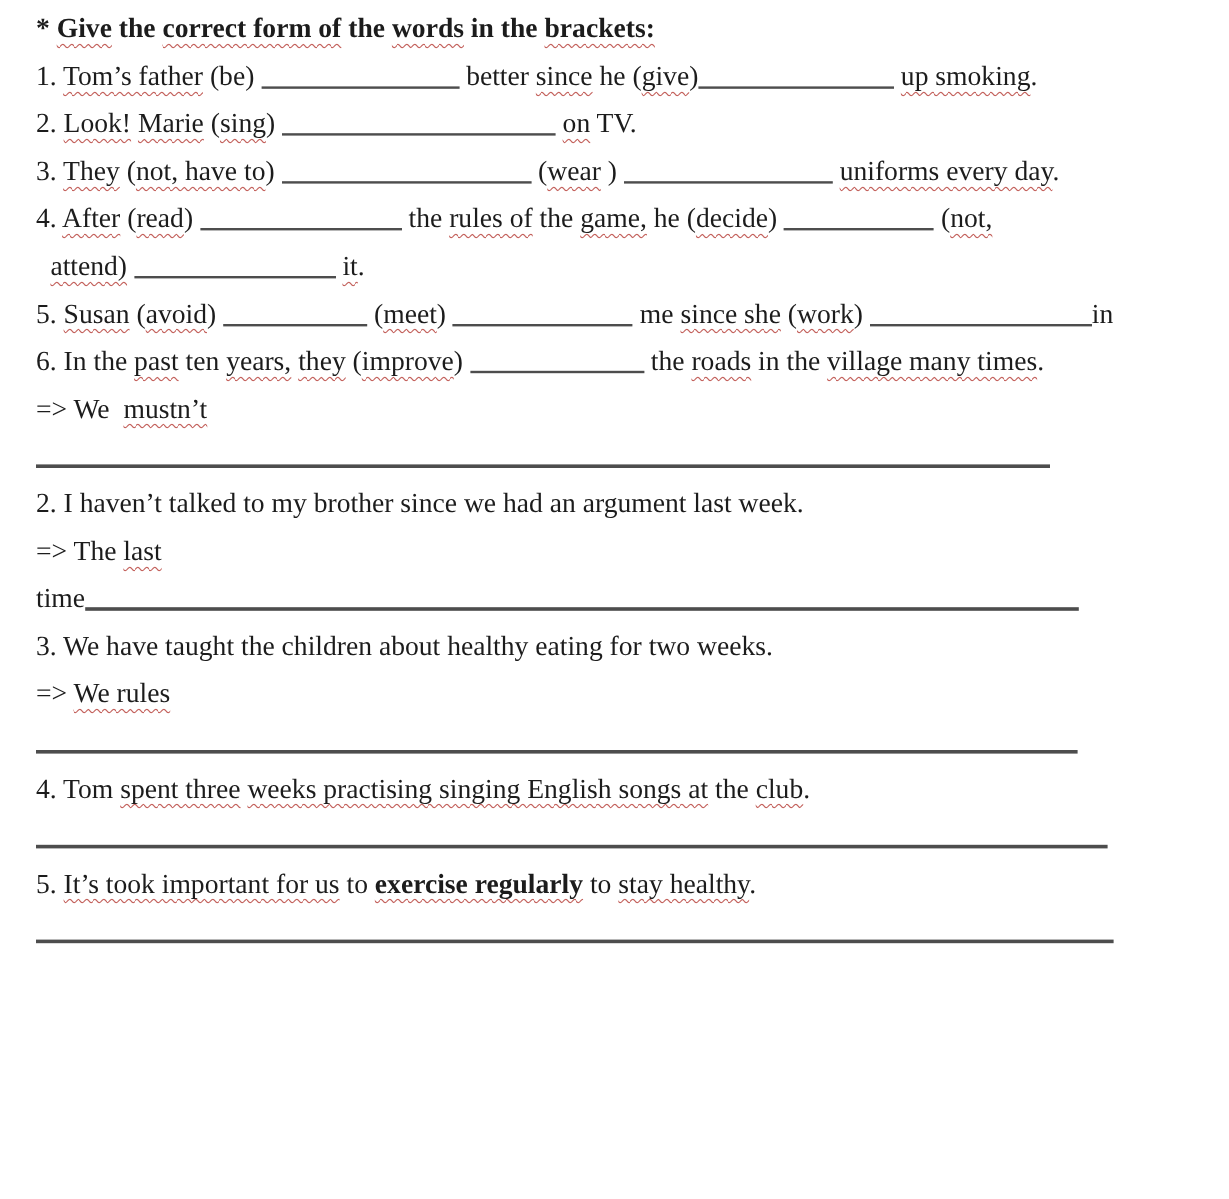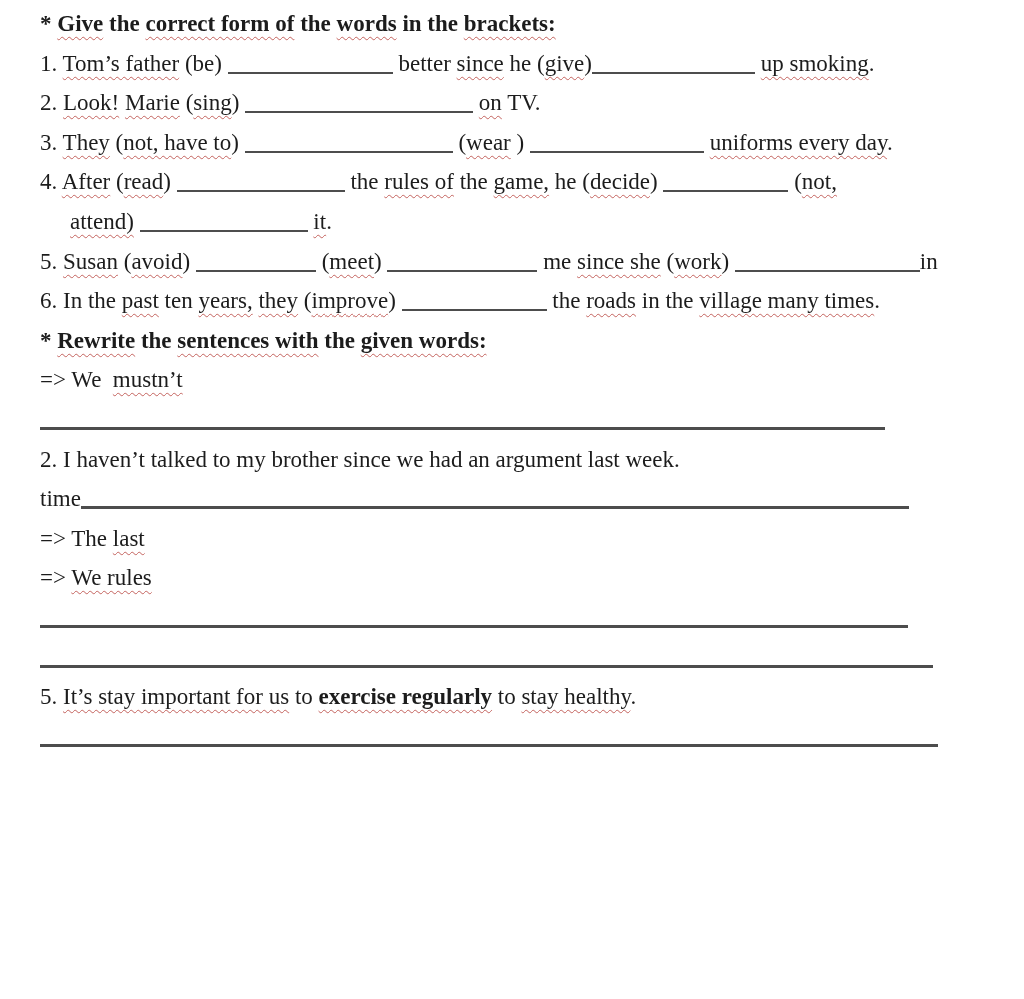--- a/index.html
+++ b/index.html
@@ -15,24 +15,24 @@
     padding-top: 4px;
     background: #ffffff;
     font-family: "Liberation Serif", "DejaVu Serif", serif;
     font-size: 23px;
     color: #1c1c1c;
     overflow: hidden;
   }
   .line {
     height: 39.6px;
     line-height: 39.6px;
-    padding-left: 40px;
+    padding-left: 30px;
     white-space: pre;
   }
-  .line.indent { padding-left: 70px; }
+  .line.indent { padding-left: 42px; }
   .line.bold   { font-weight: bold; }
   .sq {
     text-decoration-line: underline;
     text-decoration-style: wavy;
     text-decoration-color: #c4635e;
     text-decoration-thickness: 1px;
     text-underline-offset: 5px;
   }
   .blank {
     display: inline-block;
@@ -50,24 +50,25 @@
 
 <div class="page" style="background: rgb(255, 255, 255); color: rgb(28, 28, 28);">
     <div class="line bold"><span>* </span><span class="sq" style="text-decoration-color: rgb(196, 99, 94);">Give</span><span> the </span><span class="sq" style="text-decoration-color: rgb(196, 99, 94);">correct form of</span><span> the </span><span class="sq" style="text-decoration-color: rgb(196, 99, 94);">words</span><span> in the </span><span class="sq" style="text-decoration-color: rgb(196, 99, 94);">brackets:</span></div>
     <div class="line"><span>1. </span><span class="sq" style="text-decoration-color: rgb(196, 99, 94);">Tom’s father</span><span> (be) </span><span class="blank" style="width: 165px; border-bottom-color: rgb(77, 77, 77);"></span><span> better </span><span class="sq" style="text-decoration-color: rgb(196, 99, 94);">since</span><span> he (</span><span class="sq" style="text-decoration-color: rgb(196, 99, 94);">give</span><span>)</span><span class="blank" style="width: 163px; border-bottom-color: rgb(77, 77, 77);"></span><span> </span><span class="sq" style="text-decoration-color: rgb(196, 99, 94);">up smoking</span><span>.</span></div>
     <div class="line"><span>2. </span><span class="sq" style="text-decoration-color: rgb(196, 99, 94);">Look!</span><span> </span><span class="sq" style="text-decoration-color: rgb(196, 99, 94);">Marie</span><span> (</span><span class="sq" style="text-decoration-color: rgb(196, 99, 94);">sing</span><span>) </span><span class="blank" style="width: 228px; border-bottom-color: rgb(77, 77, 77);"></span><span> </span><span class="sq" style="text-decoration-color: rgb(196, 99, 94);">on</span><span> TV.</span></div>
     <div class="line"><span>3. </span><span class="sq" style="text-decoration-color: rgb(196, 99, 94);">They</span><span> (</span><span class="sq" style="text-decoration-color: rgb(196, 99, 94);">not, have to</span><span>) </span><span class="blank" style="width: 208px; border-bottom-color: rgb(77, 77, 77);"></span><span> (</span><span class="sq" style="text-decoration-color: rgb(196, 99, 94);">wear</span><span> ) </span><span class="blank" style="width: 174px; border-bottom-color: rgb(77, 77, 77);"></span><span> </span><span class="sq" style="text-decoration-color: rgb(196, 99, 94);">uniforms every day</span><span>.</span></div>
     <div class="line"><span>4. </span><span class="sq" style="text-decoration-color: rgb(196, 99, 94);">After</span><span> (</span><span class="sq" style="text-decoration-color: rgb(196, 99, 94);">read</span><span>) </span><span class="blank" style="width: 168px; border-bottom-color: rgb(77, 77, 77);"></span><span> the </span><span class="sq" style="text-decoration-color: rgb(196, 99, 94);">rules of</span><span> the </span><span class="sq" style="text-decoration-color: rgb(196, 99, 94);">game,</span><span> he (</span><span class="sq" style="text-decoration-color: rgb(196, 99, 94);">decide</span><span>) </span><span class="blank" style="width: 125px; border-bottom-color: rgb(77, 77, 77);"></span><span> (</span><span class="sq" style="text-decoration-color: rgb(196, 99, 94);">not,</span></div>
     <div class="line indent"><span class="sq" style="text-decoration-color: rgb(196, 99, 94);">attend)</span><span> </span><span class="blank" style="width: 168px; border-bottom-color: rgb(77, 77, 77);"></span><span> </span><span class="sq" style="text-decoration-color: rgb(196, 99, 94);">it</span><span>.</span></div>
     <div class="line"><span>5. </span><span class="sq" style="text-decoration-color: rgb(196, 99, 94);">Susan</span><span> (</span><span class="sq" style="text-decoration-color: rgb(196, 99, 94);">avoid</span><span>) </span><span class="blank" style="width: 120px; border-bottom-color: rgb(77, 77, 77);"></span><span> (</span><span class="sq" style="text-decoration-color: rgb(196, 99, 94);">meet</span><span>) </span><span class="blank" style="width: 150px; border-bottom-color: rgb(77, 77, 77);"></span><span> me </span><span class="sq" style="text-decoration-color: rgb(196, 99, 94);">since she</span><span> (</span><span class="sq" style="text-decoration-color: rgb(196, 99, 94);">work</span><span>) </span><span class="blank" style="width: 185px; border-bottom-color: rgb(77, 77, 77);"></span><span>in</span></div>
     <div class="line"><span>6. In the </span><span class="sq" style="text-decoration-color: rgb(196, 99, 94);">past</span><span> ten </span><span class="sq" style="text-decoration-color: rgb(196, 99, 94);">years,</span><span> </span><span class="sq" style="text-decoration-color: rgb(196, 99, 94);">they</span><span> (</span><span class="sq" style="text-decoration-color: rgb(196, 99, 94);">improve</span><span>) </span><span class="blank" style="width: 145px; border-bottom-color: rgb(77, 77, 77);"></span><span> the </span><span class="sq" style="text-decoration-color: rgb(196, 99, 94);">roads</span><span> in the </span><span class="sq" style="text-decoration-color: rgb(196, 99, 94);">village many times</span><span>.</span></div>
-    <div class="line bold"><span>* </span><span class="sq" style="text-decoration-color: rgb(196, 99, 94);">Rewrite</span><span> the </span><span class="sq" style="text-decoration-color: rgb(196, 99, 94);">sentences with</span><span> the </span><span class="sq" style="text-decoration-color: rgb(196, 99, 94);">given words:</span></div>
     <div class="line"><span>=&gt; We  </span><span class="sq" style="text-decoration-color: rgb(196, 99, 94);">mustn’t</span></div>
     <div class="line"><span class="blank fullblank" style="width: 845px; border-bottom-color: rgb(77, 77, 77);"></span></div>
     <div class="line"><span>2. I haven’t talked to my brother since we had an argument last week.</span></div>
+    <div class="line"><span>=&gt; The </span><span class="sq" style="text-decoration-color: rgb(196, 99, 94);">last</span></div>
     <div class="line"><span>time</span><span class="blank fullblank" style="width: 828px; border-bottom-color: rgb(77, 77, 77);"></span></div>
-    <div class="line"><span>=&gt; The </span><span class="sq" style="text-decoration-color: rgb(196, 99, 94);">last</span></div>
+    <div class="line"><span>3. We have taught the children about healthy eating for two weeks.</span></div>
     <div class="line"><span>=&gt; </span><span class="sq" style="text-decoration-color: rgb(196, 99, 94);">We rules</span></div>
     <div class="line"><span class="blank fullblank" style="width: 868px; border-bottom-color: rgb(77, 77, 77);"></span></div>
+    <div class="line"><span>4. Tom </span><span class="sq" style="text-decoration-color: rgb(196, 99, 94);">spent three</span><span> </span><span class="sq" style="text-decoration-color: rgb(196, 99, 94);">weeks practising singing English songs at</span><span> the </span><span class="sq" style="text-decoration-color: rgb(196, 99, 94);">club</span><span>.</span></div>
     <div class="line"><span class="blank fullblank" style="width: 893px; border-bottom-color: rgb(77, 77, 77);"></span></div>
-    <div class="line"><span>5. </span><span class="sq" style="text-decoration-color: rgb(196, 99, 94);">It’s stay important for us</span><span> to </span><span class="sq" style="text-decoration-color: rgb(196, 99, 94); font-weight: bold;">exercise regularly</span><span> to </span><span class="sq" style="text-decoration-color: rgb(196, 99, 94);">stay healthy</span><span>.</span></div>
+    <div class="line"><span>5. </span><span class="sq" style="text-decoration-color: rgb(196, 99, 94);">It’s took important for us</span><span> to </span><span class="sq" style="text-decoration-color: rgb(196, 99, 94); font-weight: bold;">exercise regularly</span><span> to </span><span class="sq" style="text-decoration-color: rgb(196, 99, 94);">stay healthy</span><span>.</span></div>
     <div class="line"><span class="blank fullblank" style="width: 898px; border-bottom-color: rgb(77, 77, 77);"></span></div>
   </div>
 
 </body></html>

